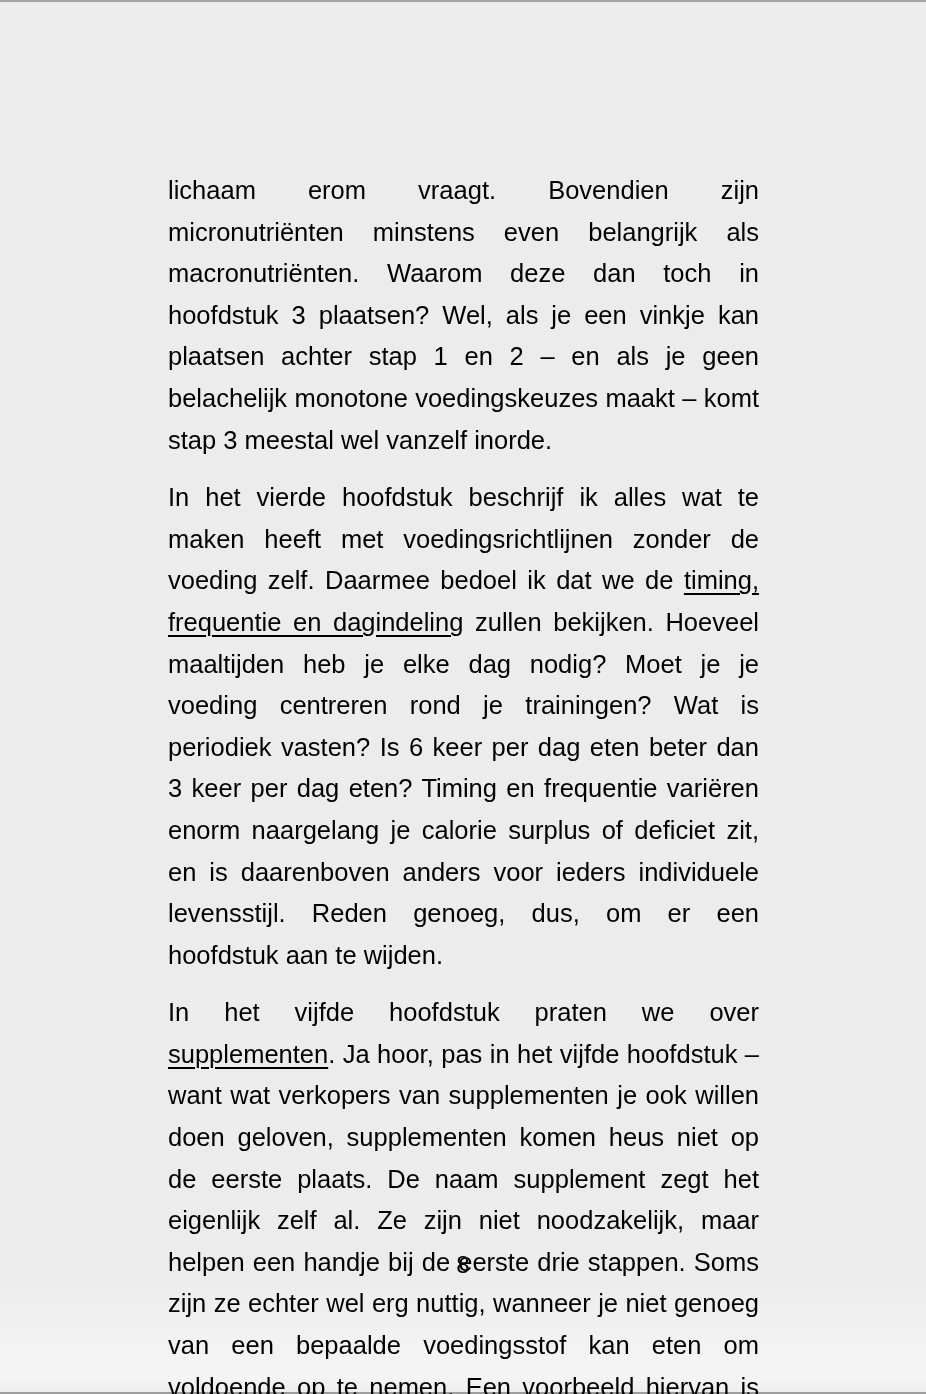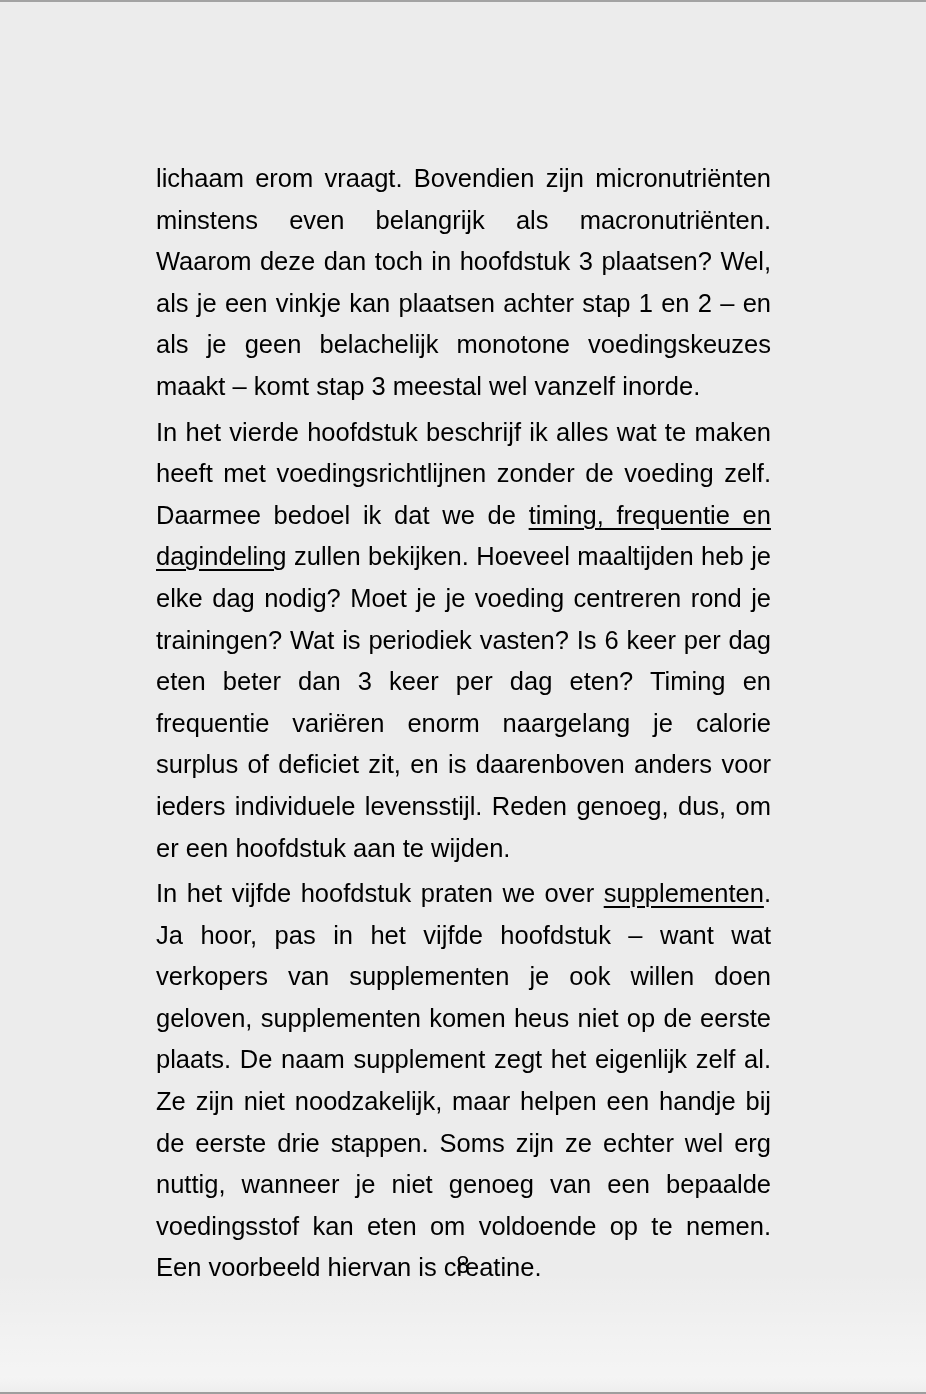--- a/index.html
+++ b/index.html
@@ -38,21 +38,21 @@
     color: #000000;
     font-size: 25.5px;
     line-height: 41.6px;
     text-align: justify;
     text-justify: inter-word;
     -webkit-hyphens: none;
     hyphens: none;
   }
 
   .text-body p {
-    margin: 4px;
+    margin: 16px;
     padding: 0;
     text-align: justify;
   }
   
 
   .u {
     text-decoration: underline;
     text-decoration-thickness: 1.6px;
     text-underline-offset: 3.5px;
   }

